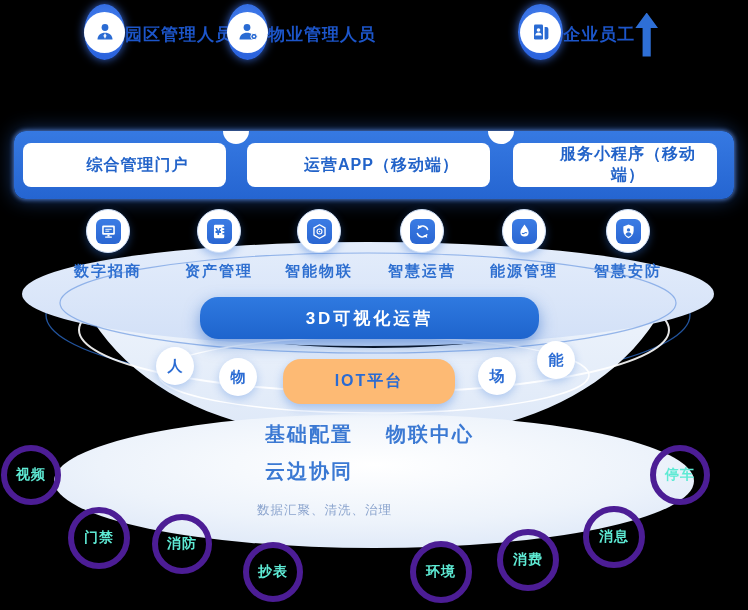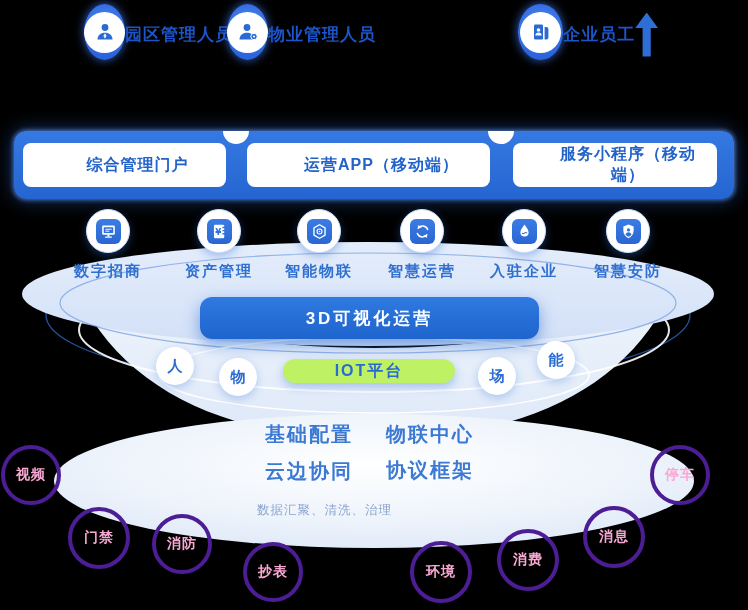--- a/index.html
+++ b/index.html
@@ -33,44 +33,44 @@
 
   
   .cap{position:absolute;top:209px;width:90px;display:flex;flex-direction:column;align-items:center;gap:9px;z-index:3;}
   .cap-circle{width:42px;height:42px;border-radius:50%;background:#fff;border:1px solid #cfdff7;
     box-shadow:0 3px 8px rgba(47,113,216,.4);display:flex;align-items:center;justify-content:center;}
   .cap-square{width:25px;height:25px;border-radius:6px;background:linear-gradient(180deg,#3b7ce4,#2a66d2);
     display:flex;align-items:center;justify-content:center;}
   .cap-label{font-size:15px;font-weight:600;color:#2e6fd0;letter-spacing:2px;white-space:nowrap;}
 
   
-  .banner{position:absolute;left:200px;top:297px;width:339px;height:42px;border-radius:12px;
+  .banner{position:absolute;left:200px;top:297px;width:339px;height:42px;border-radius:18px;
     background:linear-gradient(180deg,#2f79e0,#1e64cd);
     box-shadow:0 6px 16px rgba(36,100,200,.55);
     display:flex;align-items:center;justify-content:center;
     color:#fff;font-size:17px;font-weight:bold;letter-spacing:3px;z-index:3;}
 
   
   .iot-el{position:absolute;width:38px;height:38px;border-radius:50%;background:#fff;
     box-shadow:0 3px 8px rgba(47,113,216,.3);display:flex;align-items:center;justify-content:center;
     color:#2a6bd3;font-weight:bold;font-size:15px;z-index:3;}
-  .iot-pill{position:absolute;left:283px;top:359px;width:172px;height:24px;border-radius:18px;background:#bef264;
+  .iot-pill{position:absolute;left:283px;top:359px;width:172px;height:45px;border-radius:18px;background:#fdba74;
     box-shadow:0 4px 10px rgba(47,113,216,.35);display:flex;align-items:center;justify-content:center;
     color:#2a6bd3;font-weight:bold;font-size:16px;letter-spacing:2px;z-index:3;}
 
   
   .module{position:absolute;width:130px;text-align:center;color:#3b79d3;
     font-size:20px;font-weight:600;letter-spacing:2px;z-index:3;}
   .pipeline{position:absolute;left:257px;top:502px;width:220px;
     color:#8aa3cd;font-size:12.5px;letter-spacing:1px;z-index:3;}
 
   
-  .device{position:absolute;border:4px solid #4c1d95;border-radius:50%;box-sizing:border-box;
+  .device{position:absolute;border:6px solid #4c1d95;border-radius:50%;box-sizing:border-box;
     display:flex;align-items:center;justify-content:center;
-    color:#f9a8d4;font-weight:bold;font-size:14px;letter-spacing:1px;z-index:3;background:transparent;}
+    color:#5eead4;font-weight:bold;font-size:14px;letter-spacing:1px;z-index:3;background:transparent;}
 </style>
 </head>
 <body>
 
 <div class="stage">
 
   <svg class="bg-svg" width="748" height="610" viewBox="0 0 748 610">
     <defs>
       <linearGradient id="funnelG" x1="0" y1="0" x2="0" y2="1">
         <stop offset="0" stop-color="#eef4fc"></stop>
@@ -210,21 +210,21 @@
 
   <div class="cap" style="left:479px">
     <div class="cap-circle">
         <div class="cap-square">
       <svg width="19" height="19" viewBox="0 0 24 24">
         <path d="M12 3.2 C9.2 7.2 6.8 9.9 6.8 13.2 a5.2 5.2 0 0 0 10.4 0 C17.2 9.9 14.8 7.2 12 3.2 Z" fill="#fff"></path>
         <path d="M8.8 14 q1.6 1.3 3.2 0 t3.2 0" stroke="#2f71d8" stroke-width="1.3" fill="none"></path>
       </svg>
     </div>
       </div>
-    <div class="cap-label">入驻企业</div>
+    <div class="cap-label">能源管理</div>
   </div>
 
   <div class="cap" style="left:583px">
     <div class="cap-circle">
         <div class="cap-square">
       <svg width="19" height="19" viewBox="0 0 24 24">
         <path d="M12 3.2 18.5 5.8 v5.3 c0 4.6-2.9 7.7-6.5 9.4 -3.6-1.7-6.5-4.8-6.5-9.4 V5.8 Z" fill="#fff"></path>
         <circle cx="12" cy="10" r="2.1" fill="#2f71d8"></circle>
         <path d="M8.3 16.2 c0-2.1 1.7-3.2 3.7-3.2 s3.7 1.1 3.7 3.2 q-1.8 1.7-3.7 2.5 q-1.9-0.8-3.7-2.5 Z" fill="#2f71d8"></path>
       </svg>
@@ -237,21 +237,20 @@
 
   <div class="iot-el" style="left:156px;top:347px">人</div>
   <div class="iot-el" style="left:219px;top:358px">物</div>
   <div class="iot-pill">IOT平台</div>
   <div class="iot-el" style="left:478px;top:357px">场</div>
   <div class="iot-el" style="left:537px;top:341px">能</div>
 
   <div class="module" style="left:244px;top:421px">基础配置</div>
   <div class="module" style="left:365px;top:421px">物联中心</div>
   <div class="module" style="left:244px;top:458px">云边协同</div>
-  <div class="module" style="left:365px;top:457px">协议框架</div>
 
   <div class="pipeline">数据汇聚、清洗、治理</div>
 
   <div class="device" style="left:1px;top:445px;width:60px;height:60px">视频</div>
   <div class="device" style="left:68px;top:507px;width:62px;height:62px">门禁</div>
   <div class="device" style="left:152px;top:514px;width:60px;height:60px">消防</div>
   <div class="device" style="left:243px;top:542px;width:60px;height:60px">抄表</div>
   <div class="device" style="left:410px;top:541px;width:62px;height:62px">环境</div>
   <div class="device" style="left:497px;top:529px;width:62px;height:62px">消费</div>
   <div class="device" style="left:583px;top:506px;width:62px;height:62px">消息</div>

